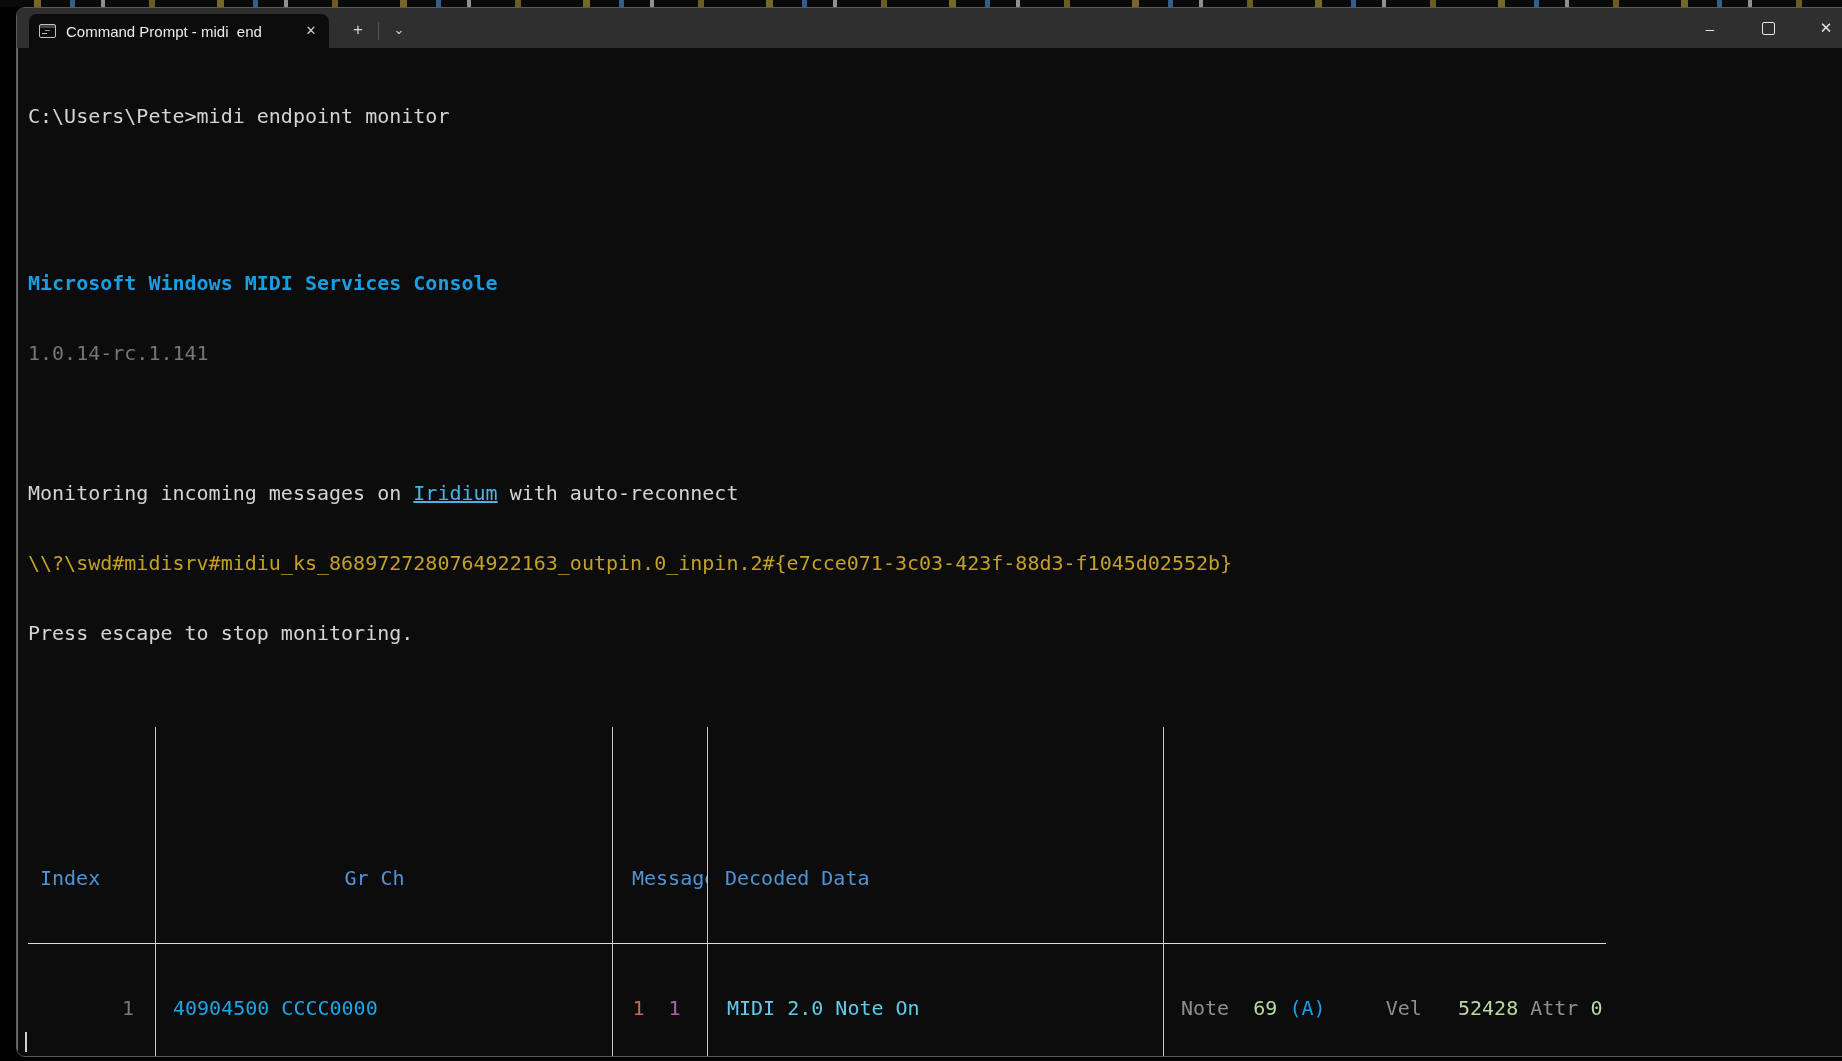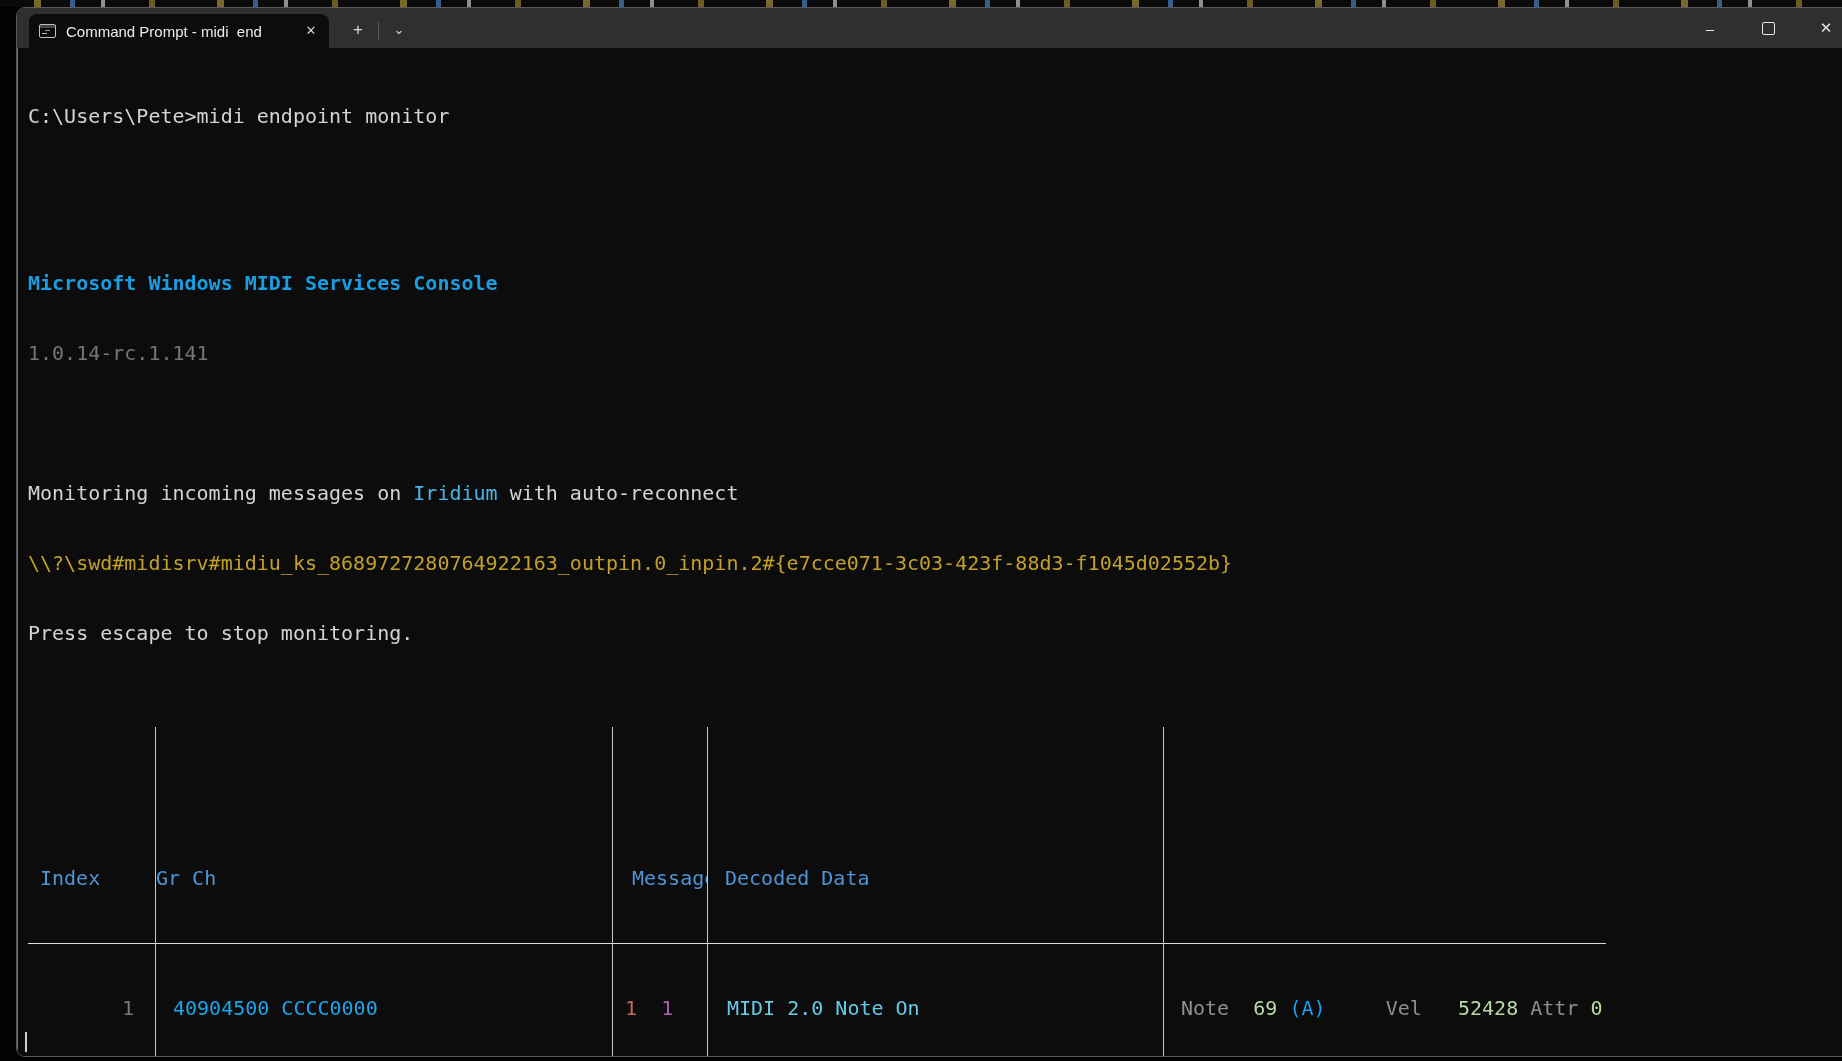--- a/index.html
+++ b/index.html
@@ -51,31 +51,31 @@
   .maximize-glyph{width:11px;height:11px;border:1px solid #e6e6e6;border-radius:2px;}
 
   
   .term{position:absolute;top:40px;left:0;right:0;bottom:0;background:var(--c-bg);
     border-left:1px solid #6f6f6f;box-sizing:border-box;}
   .content{padding:10px 0 0 10px;font-size:20px;line-height:23.3px;color:var(--c-white);
     white-space:pre;}
   .line{height:23.3px;}
   .t-apptitle{color:var(--c-apptitle);font-weight:bold;margin-top:28px;}
   .t-gray{color:var(--c-gray);}
-  .t-endpoint{color:var(--c-endpoint);}
+  .t-endpoint{color:var(--c-endpoint);text-decoration:underline;}
   .t-yellow{color:var(--c-yellow);}
 
   
   .mtable{margin-top:12px;position:relative;width:1578px;}
   .vsep{position:absolute;top:0;bottom:0;width:1px;background:var(--c-sep);}
   .trow{display:grid;grid-template-columns:128px 457px 95px 456px 442px;height:23.3px;}
   .c{box-sizing:border-box;overflow:hidden;}
   .c.col-index{text-align:right;padding-right:22px;color:var(--c-index);}
   .c.col-data{padding-left:17px;color:var(--c-data);}
-  .c.col-grch{text-align:left;padding-right:20px;}
+  .c.col-grch{text-align:center;padding-right:20px;}
   .c.col-msg{padding-left:19px;color:var(--c-msg);}
   .c.col-dec{padding-left:17px;}
   .thead .c{color:var(--c-header);padding-top:0;}
   .thead .col-index{text-align:left;padding-left:12px;padding-right:16px;color:var(--c-header);}
   .thead{height:23.3px;}
   .hline{height:1px;background:var(--c-rule);margin:6px 0 7px 0;}
   .gr{color:var(--c-gr);} .ch{color:var(--c-ch);}
   .lb{color:var(--c-lbl);} .g{color:var(--c-green);} .nb{color:var(--c-noteblue);}
 
   .cursor{position:absolute;left:7px;bottom:4px;width:2px;height:20px;background:#cfcfcf;}

